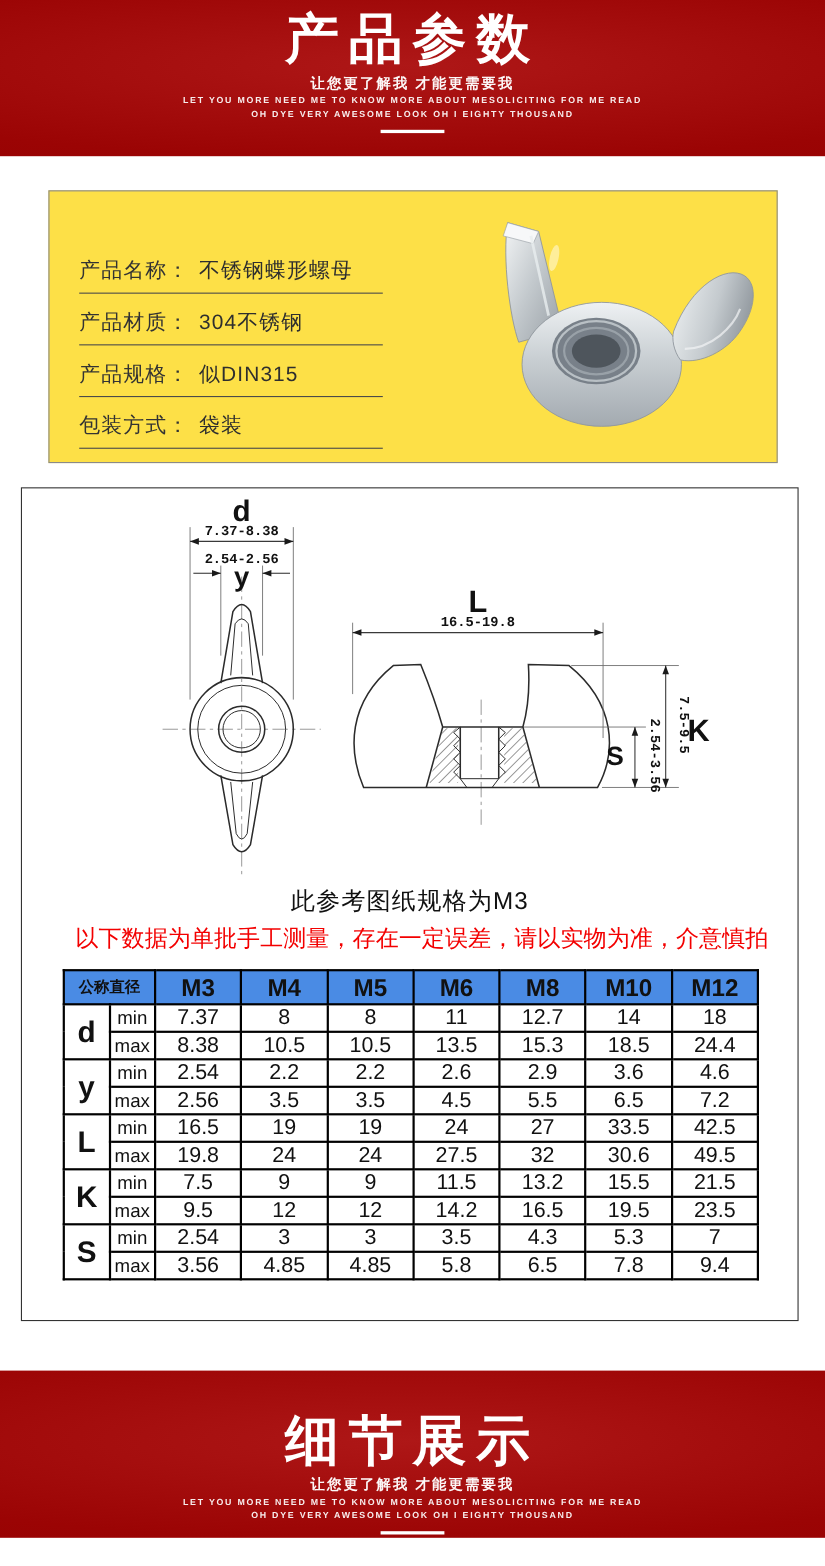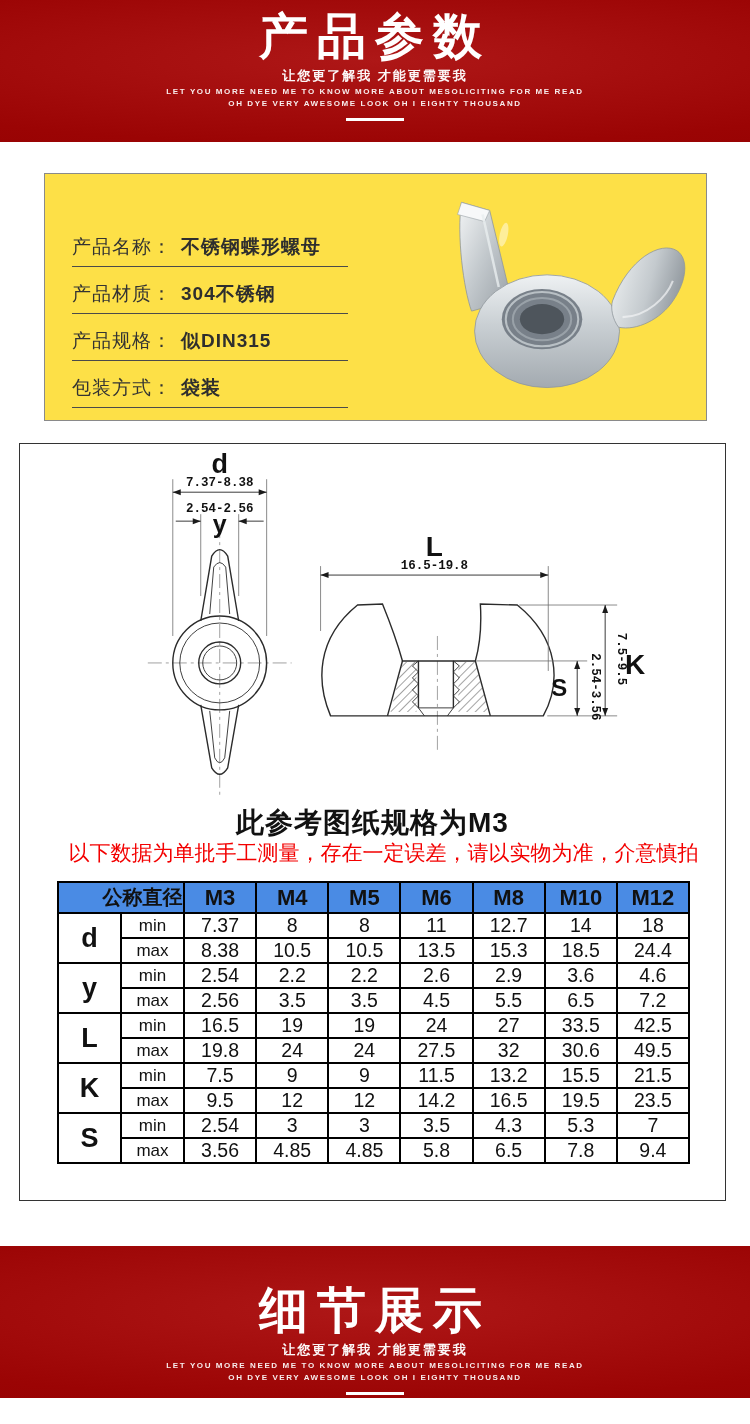--- a/index.html
+++ b/index.html
@@ -16,36 +16,36 @@
   .banner .tagline{font-size:8px;font-weight:bold;letter-spacing:1.6px;line-height:1.3;margin-top:2px;opacity:.92;}
   .banner .tagline:first-of-type{margin-top:4px;}
   .banner .divider{width:58px;height:3px;background:#fff;margin:8px auto 0;}
 
   
   .info-box{position:absolute;left:44px;top:173px;width:661px;height:246px;border:1px solid #8a8a8a;background:#fde047;}
   .fields{position:absolute;left:27px;top:60px;width:276px;}
   .field{display:flex;font-size:19px;color:#333;letter-spacing:1px;line-height:26px;
          border-bottom:1px solid #4a4a4a;padding-bottom:6px;margin-bottom:14px;}
   .flabel{white-space:nowrap;}
-  .fvalue{margin-left:9px;white-space:nowrap;color:#2e2e2e;font-weight:bold;}
+  .fvalue{margin-left:9px;white-space:nowrap;color:#2e2e2e;}
   .photo{position:absolute;left:338px;top:14px;width:312px;height:220px;}
 
   
   .spec-box{position:absolute;left:19px;top:443px;width:707px;height:758px;border:1px solid #333;background:#fff;box-sizing:border-box;}
   .drawing{position:absolute;left:0;top:2px;width:705px;height:360px;}
   .caption{position:absolute;top:360px;left:0;width:100%;text-align:center;
-           font-size:28px;font-weight:bold;color:#111;letter-spacing:1px;}
+           font-size:22px;font-weight:normal;color:#111;letter-spacing:1px;}
   .warning{position:absolute;top:395px;left:11px;width:100%;text-align:center;
            font-size:21px;font-weight:normal;color:var(--warning-red,#f30000);}
 
   .spec-table{position:absolute;left:37px;top:437px;width:633px;border-collapse:collapse;
               table-layout:fixed;text-align:center;color:#111;}
   .spec-table th,.spec-table td{border:2px solid #000;padding:0;}
   .spec-table thead th{background:var(--header-blue,#4a8be4);height:29px;font-size:22px;font-weight:bold;}
-  .spec-table th.corner{font-size:20px;width:81px;padding-left:43px;}
+  .spec-table th.corner{font-size:14px;width:81px;}
   .spec-table td.param{font-size:27px;font-weight:bold;width:40px;}
   .spec-table td.mm{font-size:17px;width:41px;height:23px;}
   .spec-table td.val{font-size:19.5px;height:23px;}
 
   
   .obj{stroke:#2b2b2b;stroke-width:1.4;fill:none;}
   .thin{stroke:#2b2b2b;stroke-width:.9;fill:none;}
   .dimline{stroke:#3a3a3a;stroke-width:1;fill:none;}
   .ext{stroke:#6d6d6d;stroke-width:.8;fill:none;}
   .cl{stroke:#8a8a8a;stroke-width:.8;fill:none;stroke-dasharray:14 4 3 4;}

